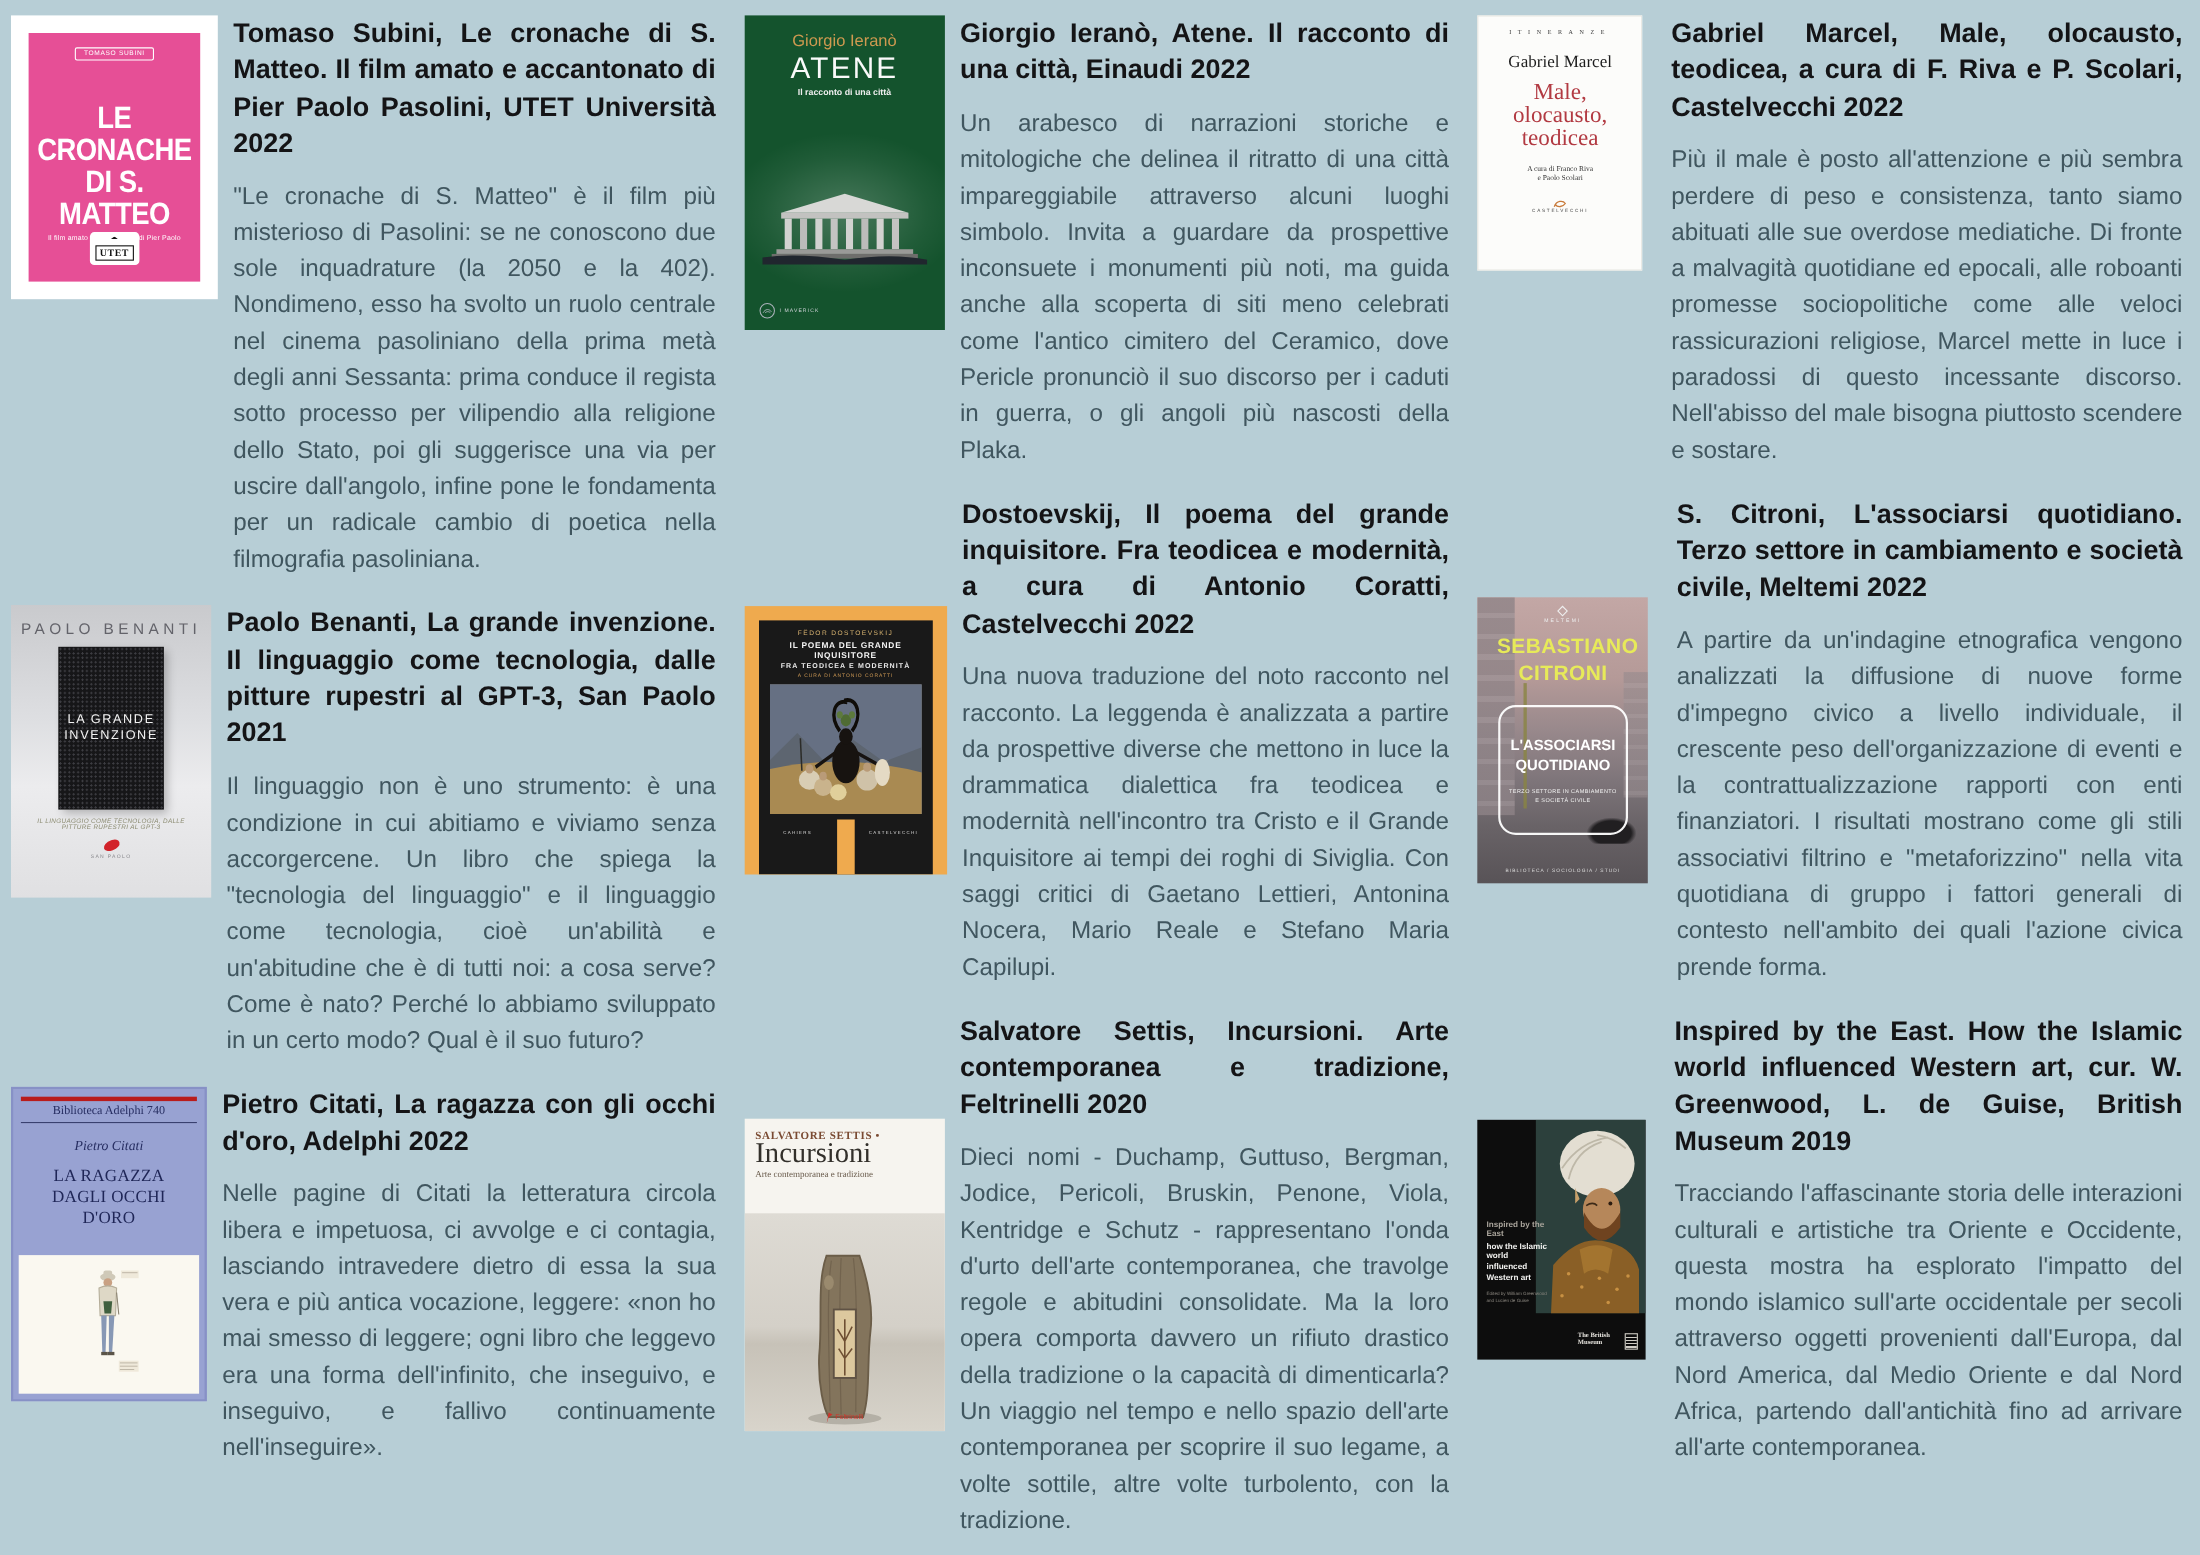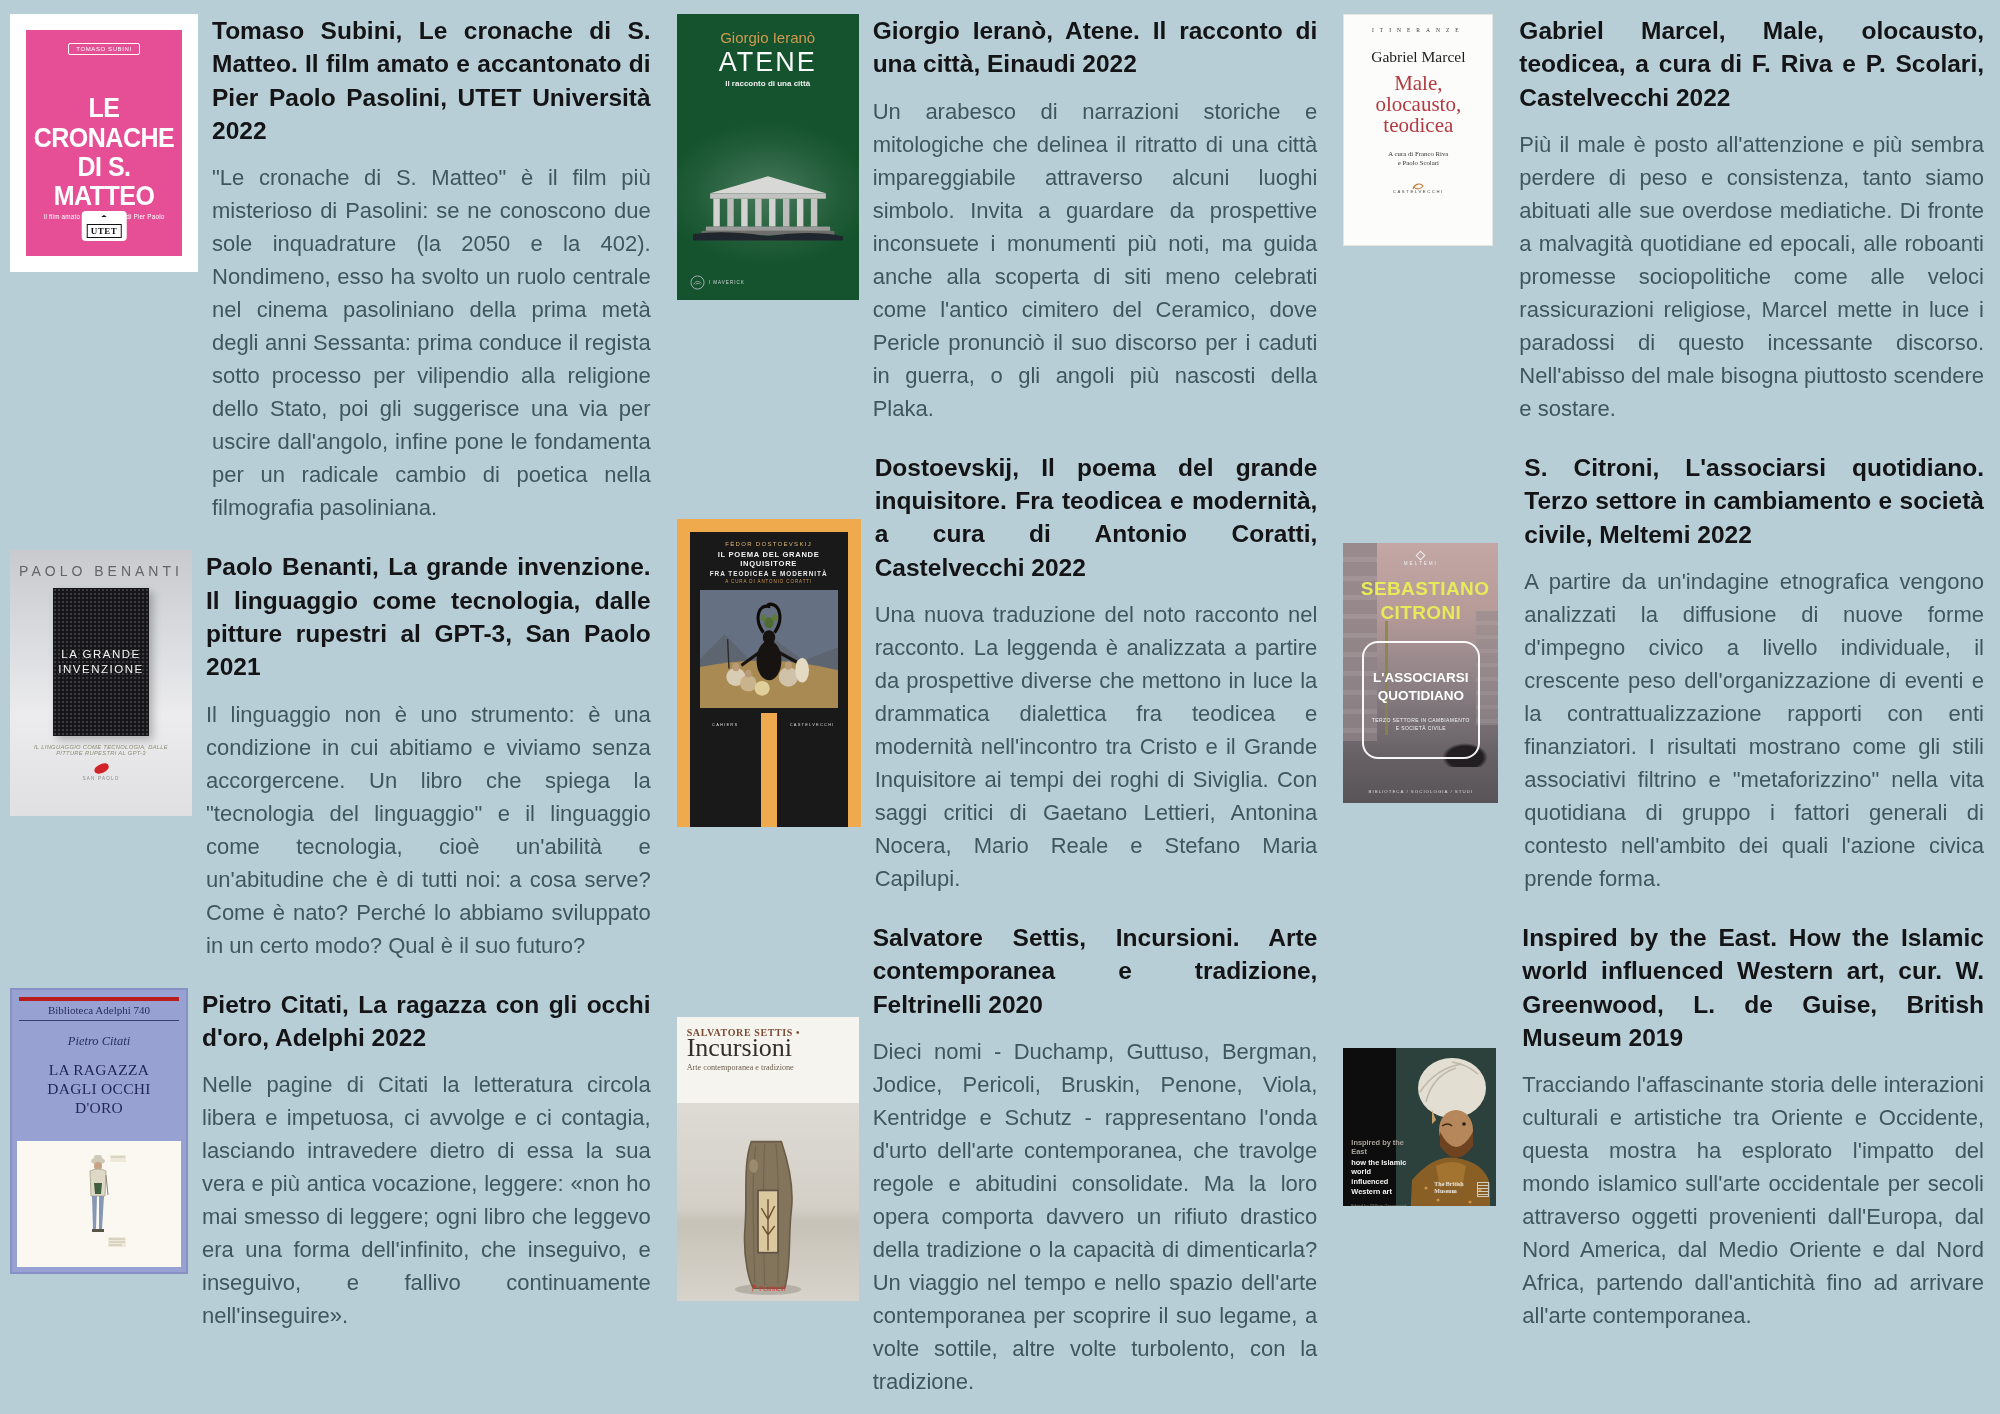--- a/index.html
+++ b/index.html
@@ -72,21 +72,21 @@
   .ate-a{padding-top:15px;font-size:15px;color:#cf9a50}
   .ate-t{margin-top:1px;font-size:27px;letter-spacing:2px;font-weight:400;color:#fafafa}
   .ate-s{font-size:8px;font-weight:700;margin-top:1px;color:#eee}
   .ate-ph{position:absolute;left:0;right:0;top:92px;bottom:0;
           background:radial-gradient(ellipse 75% 48% at 50% 45%,rgba(255,255,255,.22),rgba(255,255,255,.05) 55%,transparent 78%);
           display:flex;align-items:center;justify-content:center}
   .ate-logo{position:absolute;left:13px;bottom:10px;display:flex;align-items:center;gap:4px;
             font-size:4.6px;letter-spacing:1px;color:#cfd3d8}
 
   
-  .cov-inq{width:184px;height:308px;background:#efaa4e;padding:13px 13px 0}
+  .cov-inq{width:184px;height:244px;background:#efaa4e;padding:13px 13px 0}
   .inq-in{position:relative;width:100%;height:100%;background:#191919;color:#fff;
           text-align:center;display:flex;flex-direction:column}
   .inq-a{margin-top:9px;font-size:6px;letter-spacing:1.3px;color:#d9b571}
   .inq-t{margin-top:3px;font-size:7.6px;letter-spacing:.7px;font-weight:700;color:#f3f3f3}
   .inq-s{margin-top:2px;font-size:6.4px;letter-spacing:1px;font-weight:700;color:#e8e8e8}
   .inq-c{margin-top:2px;font-size:4.5px;letter-spacing:.9px;color:#cf9a54}
   .inq-art{margin:6px 10px 0;height:118px}
   .inq-art svg{width:100%;height:100%;display:block}
   .inq-bot{display:flex;flex:1;margin-top:5px}
   .inq-bot .b{flex:1;padding-top:9px;font-size:4px;letter-spacing:1.2px;color:#ddd}
@@ -133,21 +133,21 @@
   .cit-a{position:relative;margin:11px auto 0;width:120px;font-weight:700;font-size:19px;
          line-height:1.25;color:#e7ea59;letter-spacing:.4px}
   .cit-frame{position:relative;margin:17px auto 0;width:118px;height:118px;
              border:2px solid rgba(255,255,255,.95);border-radius:16px;
              display:flex;flex-direction:column;justify-content:center;padding:6px}
   .cit-t{font-weight:800;font-size:13.5px;line-height:1.35;color:#fff}
   .cit-s{margin-top:12px;font-size:5px;letter-spacing:.4px;color:#f2f2f2;line-height:1.5}
   .cit-f{position:absolute;bottom:9px;left:0;right:0;font-size:4.4px;letter-spacing:1px;color:#ddd}
 
   
-  .cov-ins{width:153px;height:158px;background:#0d0d0d;color:#fff}
+  .cov-ins{width:153px;height:218px;background:#0d0d0d;color:#fff}
   .ins-port{position:absolute;right:0;top:0;width:100px;height:176px}
   .ins-txt{position:absolute;left:8px;top:90px;width:58px;text-align:left}
   .ins-t1{font-size:7.4px;font-weight:700;color:#a9a49b;line-height:1.3}
   .ins-t2{font-size:7.4px;font-weight:700;color:#f2f2f0;line-height:1.3;margin-top:1px}
   .ins-e{margin-top:7px;font-size:4.2px;color:#8c8880;line-height:1.5}
   .ins-bm{position:absolute;right:28px;bottom:11px;width:34px;text-align:left;
           font:600 6px/7px "Liberation Serif",serif;color:#e8e6e0}
   .ins-blk{position:absolute;right:7px;bottom:9px;width:12px;height:15px;border:1px solid #cfccc4;
            background:repeating-linear-gradient(180deg,transparent 0 2px,#cfccc4 2px 3px)}
 </style>

